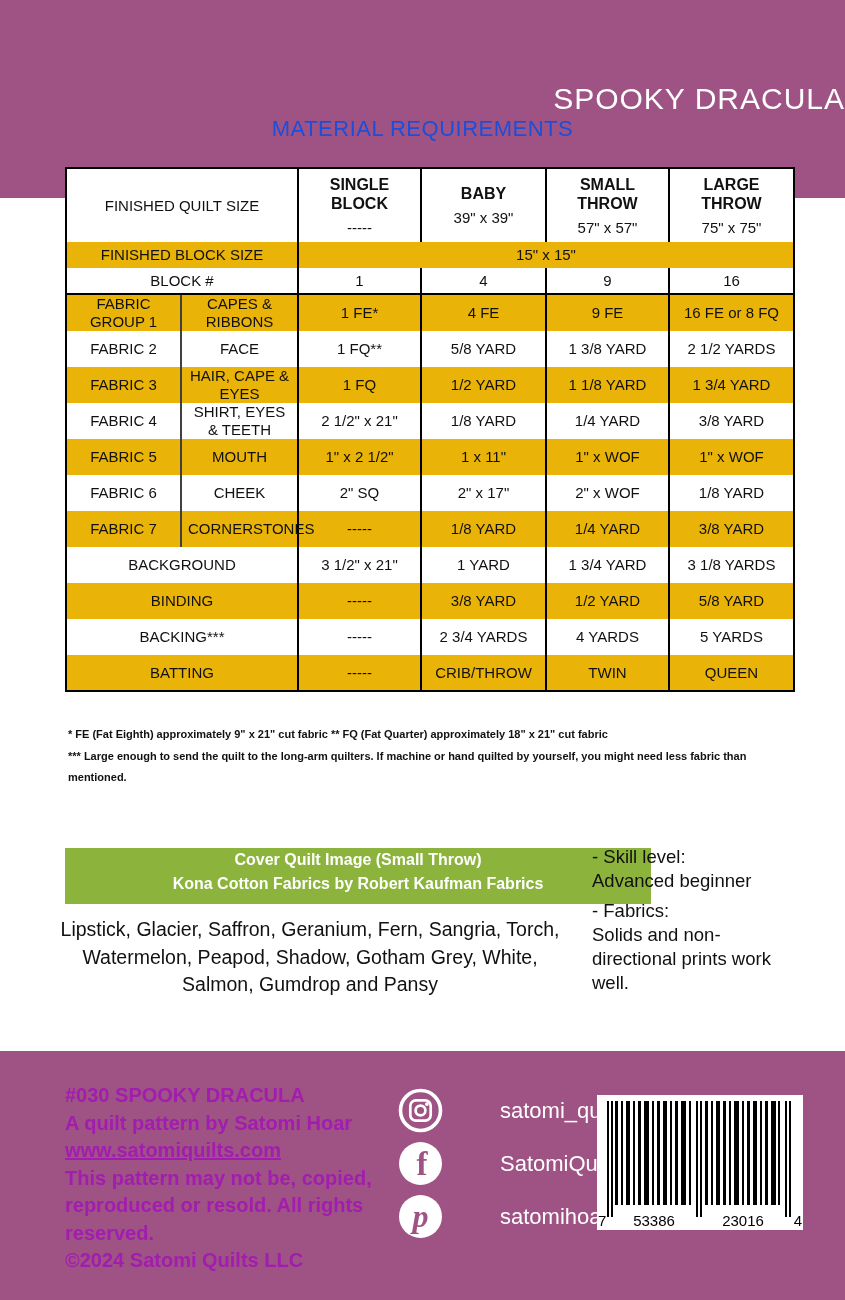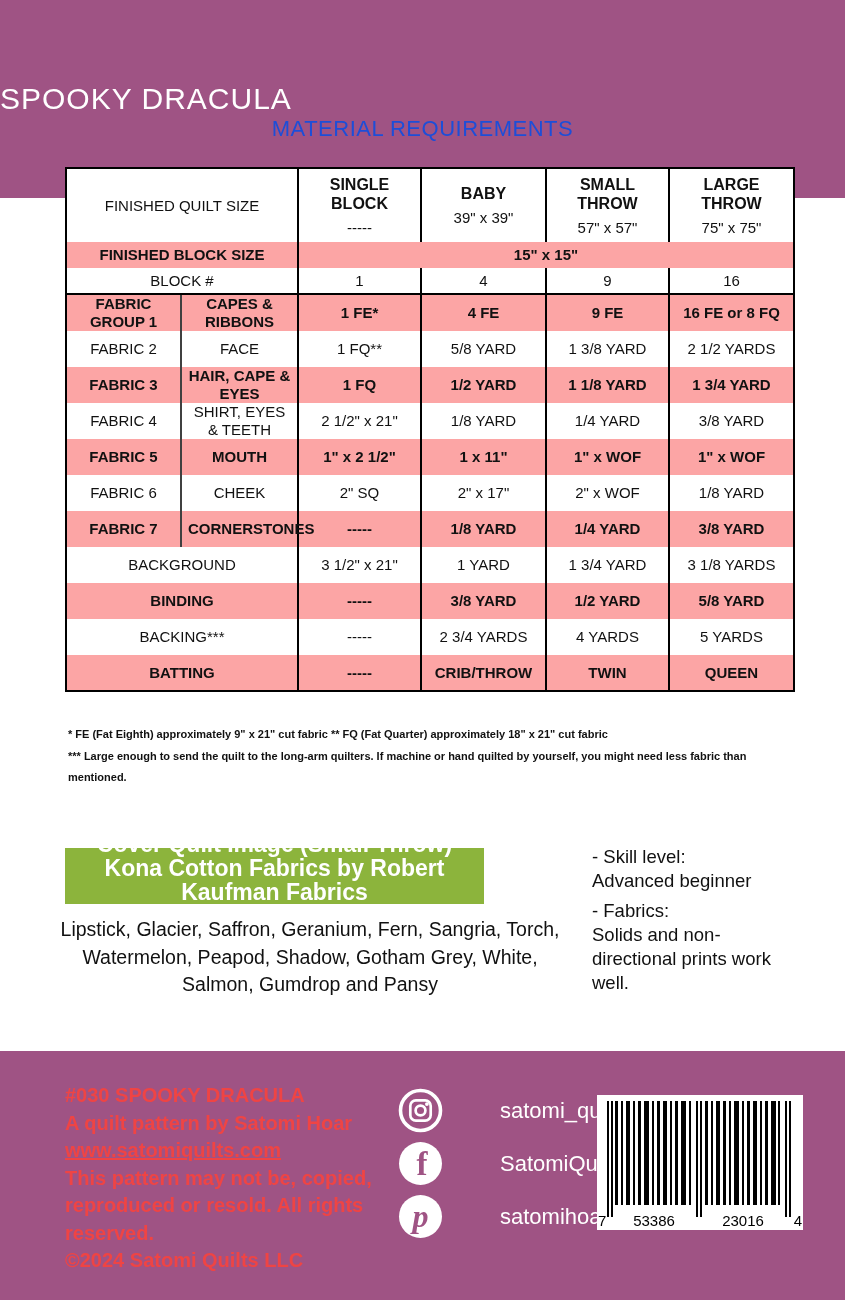--- a/index.html
+++ b/index.html
@@ -1,50 +1,50 @@
 <!DOCTYPE html>
 <html><head>
 <meta charset="utf-8">
 <style>
   html,body{margin:0;padding:0;background:#fff;}
   #page{position:relative;width:845px;height:1300px;background:#ffffff;overflow:hidden;
         font-family:"Liberation Sans",sans-serif;color:#111;}
   
   .top-band{position:absolute;left:0;top:0;width:845px;height:198px;background:#9f5384;}
-  .doc-title{position:absolute;left:0;top:82px;width:845px;text-align:left;color:#fff;
+  .doc-title{position:absolute;left:0;top:82px;width:845px;text-align:right;color:#fff;
              font-size:30px;letter-spacing:1px;}
   .doc-subtitle{position:absolute;left:0;top:116px;width:845px;text-align:center;color:#1d4ed8;
              font-size:22px;letter-spacing:.5px;}
   
   table.mat{position:absolute;left:65px;top:167px;width:728px;border-collapse:collapse;
             table-layout:fixed;background:#fff;border:2px solid #000;}
   table.mat td{padding:0 6px;text-align:center;vertical-align:middle;font-size:15px;line-height:18px;}
   tr.r-hdr{height:74px;} tr.r-sm{height:26px;} tr.r-f{height:36px;}
-  tr.lav td{background:#fca5a5;font-weight:bold;}
+  tr.lav td{background:#eab308;}
   td.vl{border-left:2px solid #000;}
   td.vl2{border-left:2px solid #404040;}
   tr.tl td{border-top:2px solid #000;}
   td.corner{font-size:16px;}
   .hname{font-weight:bold;font-size:16px;line-height:19px;max-width:88px;margin:0 auto;}
   .hsize{font-size:15px;margin-top:6px;}
   td.lblpad{padding:0 14px;}
   td.small-caps{font-size:11px;padding:0 2px;}
   
   .footnotes{position:absolute;left:68px;top:724px;width:730px;font-size:11px;line-height:21.5px;font-weight:bold;}
   
-  .banner{position:absolute;left:65px;top:848px;width:419px;height:56px;background:#8cb43c;
-          display:flex;flex-direction:column;justify-content:flex-end;text-align:center;color:#fff;
-          font-weight:bold;font-size:23px;line-height:24px;}
+  .banner{position:absolute;left:65px;top:848px;width:586px;height:56px;background:#8cb43c;
+          display:flex;flex-direction:column;justify-content:flex-start;text-align:center;color:#fff;
+          font-weight:bold;font-size:16px;line-height:24px;}
   .fabric-list{position:absolute;left:55px;top:916px;width:510px;text-align:center;
                font-size:19.5px;line-height:27.5px;}
   .notes{position:absolute;left:592px;top:845px;width:190px;font-size:18.5px;line-height:24px;}
   .notes .block2{margin-top:6px;}
   
   .footer-band{position:absolute;left:0;top:1051px;width:845px;height:249px;background:#9f5384;}
-  .footer-text{position:absolute;left:65px;top:1082px;width:330px;color:#ef4444;font-weight:bold;
+  .footer-text{position:absolute;left:65px;top:1082px;width:330px;color:#a21caf;font-weight:bold;
                font-size:20px;line-height:27.5px;}
   .website{text-decoration:underline;cursor:pointer;}
   .social{position:absolute;left:398px;top:1088px;color:#fff;}
   .social-row{display:flex;align-items:center;height:45px;margin-bottom:8px;gap:48px;}
   .social-row svg{flex:0 0 45px;}
   .handle{font-size:22px;margin-left:9px;}
   .barcode{position:absolute;left:597px;top:1095px;}
 </style>
 </head>
 <body>

